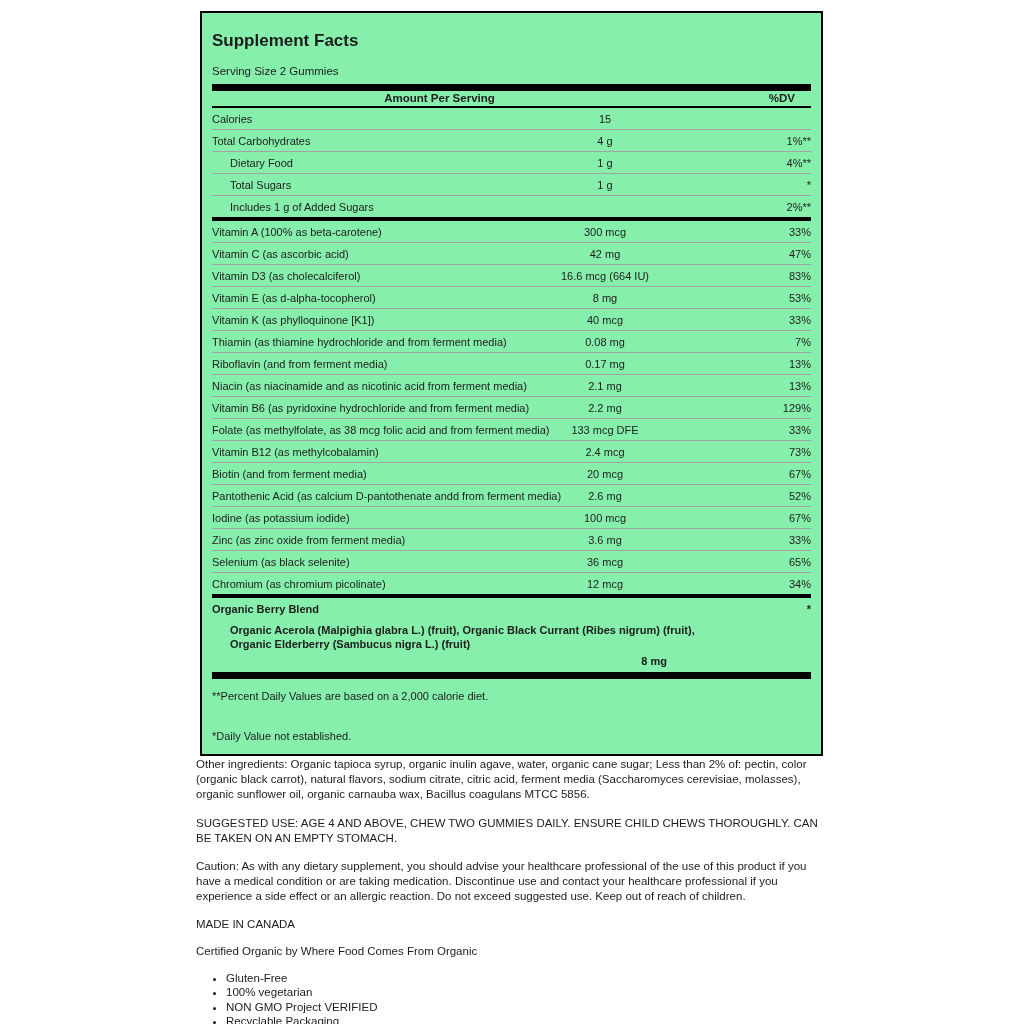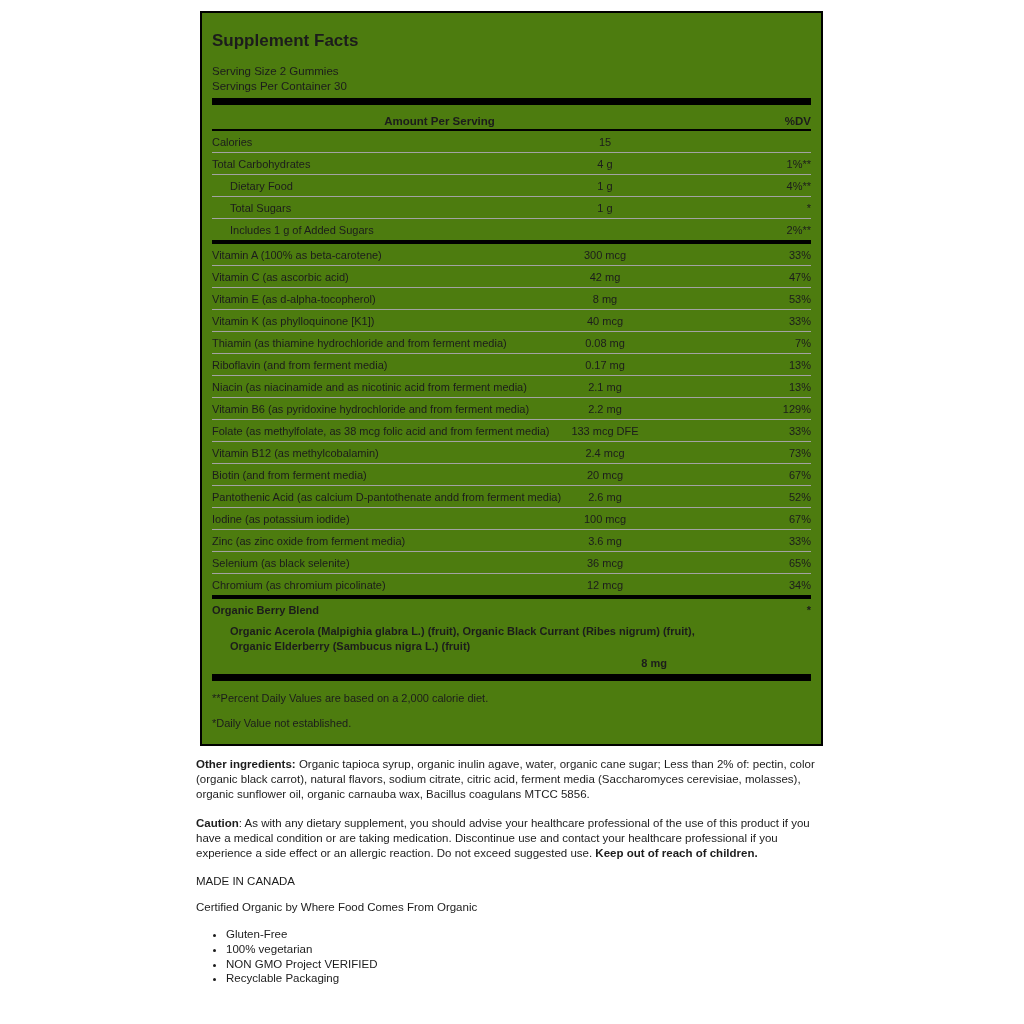--- a/index.html
+++ b/index.html
@@ -9,67 +9,66 @@
     background: #ffffff;
     font-family: "Liberation Sans", sans-serif;
     color: #1c1c1c;
     overflow: hidden;
   }
   .panel {
     position: absolute; left: 200px; top: 11px;
     width: 623px; min-height: 735px;
     border: 2px solid #000;
     padding: 2px 10px 6px 10px;
-    background: #4d7c0f;
+    background: #86efac;
   }
   .panel-title { font-size: 17px; font-weight: 700; margin: 16px 0 13px 0; }
   .serving-line { font-size: 11.5px; line-height: 1.28; }
   .bar-thick { height: 7px; background: #000; margin-top: 5px; }
-  .header-row { position: relative; height: 26px; border-bottom: 2px solid #000; }
+  .header-row { position: relative; height: 17px; border-bottom: 2px solid #000; }
   .header-amount {
     position: absolute; left: 0; bottom: 2px; width: 455px;
     text-align: center; font-size: 11.5px; font-weight: 700;
   }
   .header-dv {
-    position: absolute; right: 0; bottom: 2px;
+    position: absolute; right: 16px; bottom: 2px;
     font-size: 11.5px; font-weight: 700;
   }
   .row { display: flex; align-items: flex-start; padding: 5px 0 4px 0; font-size: 11px; border-top: 1px solid #a3a3a3; }
   .rows .row:first-child, .row.no-top { border-top: none; }
   .cell-name { flex: 1 1 auto; min-width: 0; white-space: nowrap; }
   .cell-name.indent { padding-left: 18px; }
   .cell-amt { flex: 0 0 120px; text-align: center; white-space: nowrap; }
   .cell-dv { flex: 0 0 146px; text-align: right; white-space: nowrap; }
   .bar-medium { height: 4px; background: #000; }
   .blend { font-size: 11px; padding: 5px 0 0 0; font-weight: bold; }
   .blend-head { display: flex; }
   .blend-name { flex: 1 1 auto; }
   .blend-dv { flex: 0 0 100px; text-align: right; }
   .blend-ing { padding-left: 18px; max-width: 485px; line-height: 1.28; margin-top: 8px; }
   .blend-amt { width: 455px; text-align: right; margin-top: 4px; }
   .bar-thick2 { height: 7px; background: #000; margin-top: 5px; }
   .footnotes { font-size: 11px; padding: 11px 0 6px 0; }
-  .footnote + .footnote { margin-top: 13px; }
+  .footnote + .footnote { margin-top: 28px; }
   .info {
     position: absolute; left: 196px; top: 757px; width: 624px;
     font-size: 11.5px; line-height: 1.32;
   }
   .info p { margin: 0 0 13px 0; }
-  .b { font-weight: 700; }
+  .b { font-weight: 400; }
   .made-in { margin-bottom: 11px !important; }
   ul.features { margin: 13px 0 0 0; padding: 0 0 0 30px; list-style: disc; }
   ul.features li { margin: 0 0 1px 0; line-height: 1.18; }
 </style>
 </head>
 <body>
 
 <div class="panel">
   <div class="panel-title">Supplement Facts</div>
   <div class="serving-line">Serving Size 2 Gummies</div>
-  <div class="serving-line">Servings Per Container 30</div>
   <div class="bar-thick"></div>
   <div class="header-row">
     <span class="header-amount">Amount Per Serving</span>
     <span class="header-dv">%DV</span>
   </div>
   <div class="rows">
       <div class="row">
         <span class="cell-name">Calories</span>
         <span class="cell-amt">15</span>
         <span class="cell-dv"></span>
@@ -97,20 +96,25 @@
       <div class="bar-medium"></div>
       <div class="row no-top">
         <span class="cell-name">Vitamin A (100% as beta-carotene)</span>
         <span class="cell-amt">300 mcg</span>
         <span class="cell-dv">33%</span>
       </div>
       <div class="row">
         <span class="cell-name">Vitamin C (as ascorbic acid)</span>
         <span class="cell-amt">42 mg</span>
         <span class="cell-dv">47%</span>
+      </div>
+      <div class="row">
+        <span class="cell-name">Vitamin D3 (as cholecalciferol)</span>
+        <span class="cell-amt">16.6 mcg (664 IU)</span>
+        <span class="cell-dv">83%</span>
       </div>
       <div class="row">
         <span class="cell-name">Vitamin E (as d-alpha-tocopherol)</span>
         <span class="cell-amt">8 mg</span>
         <span class="cell-dv">53%</span>
       </div>
       <div class="row">
         <span class="cell-name">Vitamin K (as phylloquinone [K1])</span>
         <span class="cell-amt">40 mcg</span>
         <span class="cell-dv">33%</span>
@@ -190,20 +194,21 @@
   </div>
   <div class="bar-thick2"></div>
   <div class="footnotes">
     <div class="footnote">**Percent Daily Values are based on a 2,000 calorie diet.</div>
     <div class="footnote">*Daily Value not established.</div>
   </div>
 </div>
 
 <div class="info">
   <p><span class="b">Other ingredients:</span><span> Organic tapioca syrup, organic inulin agave, water, organic cane sugar; Less than 2% of: pectin, color (organic black carrot), natural flavors, sodium citrate, citric acid, ferment media (Saccharomyces cerevisiae, molasses), organic sunflower oil, organic carnauba wax, Bacillus coagulans MTCC 5856.</span></p>
+  <p><span class="b">SUGGESTED USE:</span><span> AGE 4 AND ABOVE, CHEW TWO GUMMIES DAILY. ENSURE CHILD CHEWS THOROUGHLY. CAN BE TAKEN ON AN EMPTY STOMACH.</span></p>
   <p><span class="b">Caution</span><span>: As with any dietary supplement, you should advise your healthcare professional of the use of this product if you have a medical condition or are taking medication. Discontinue use and contact your healthcare professional if you experience a side effect or an allergic reaction. Do not exceed suggested use. </span><span class="b">Keep out of reach of children.</span></p>
   <p class="made-in">MADE IN CANADA</p>
   <p>Certified Organic by Where Food Comes From Organic</p>
   <ul class="features">
       <li>Gluten-Free</li>
       <li>100% vegetarian</li>
       <li>NON GMO Project VERIFIED</li>
       <li>Recyclable Packaging</li>
     </ul>
 </div>

